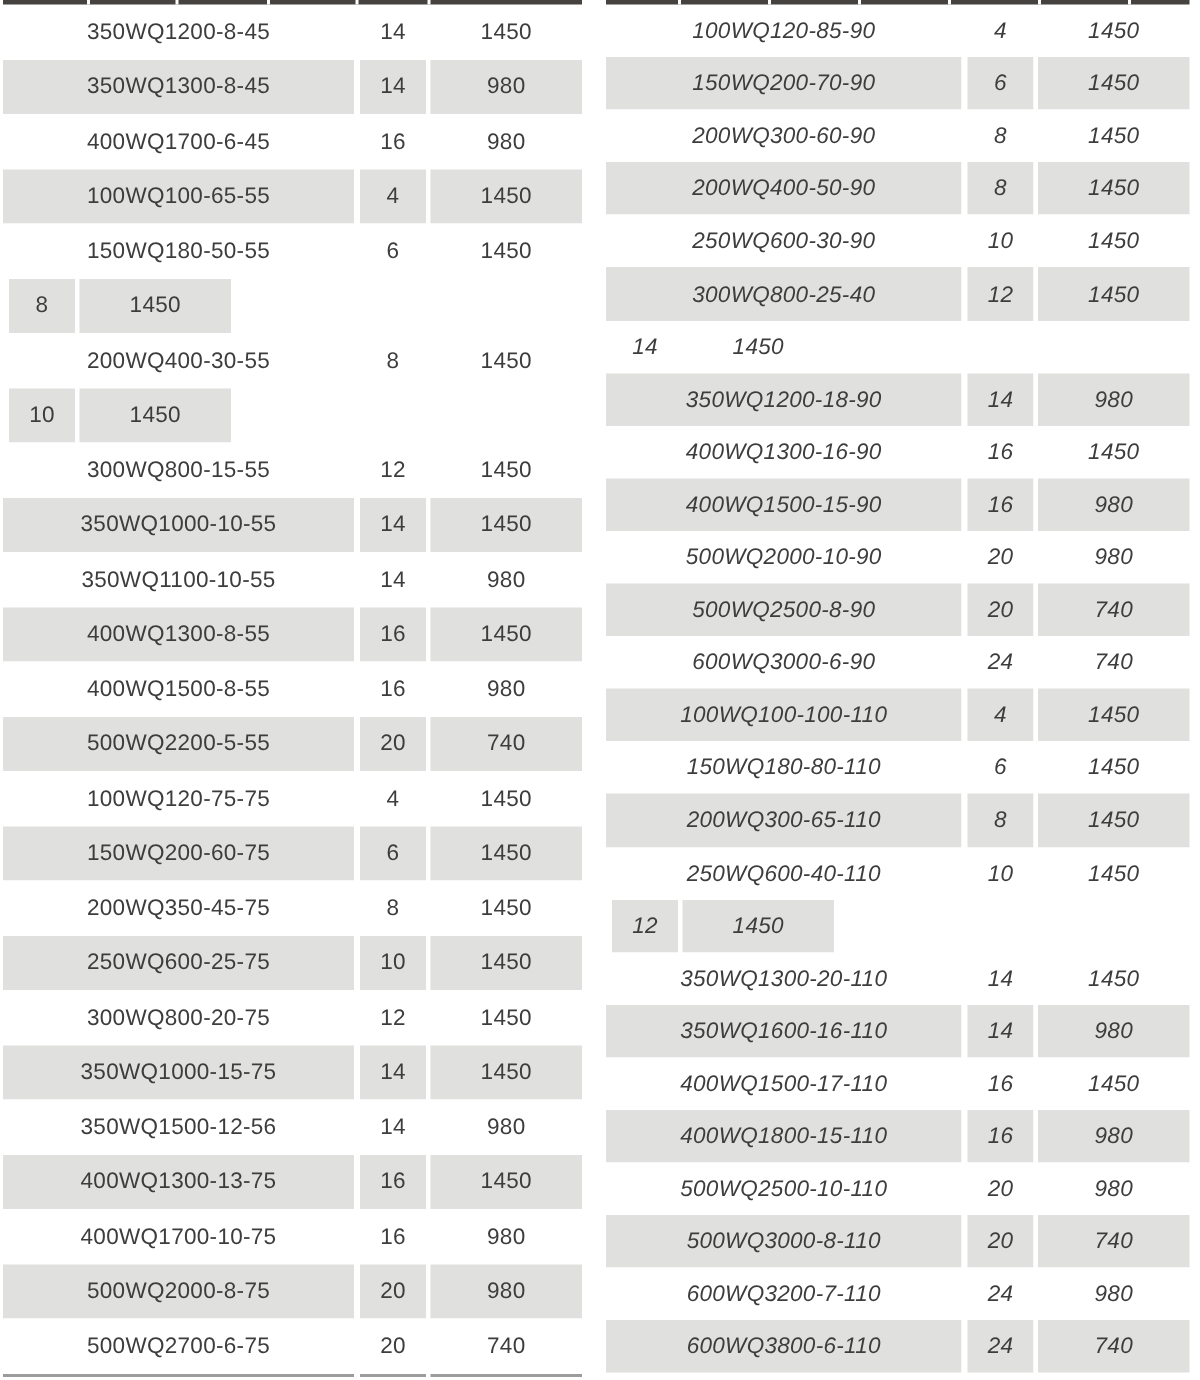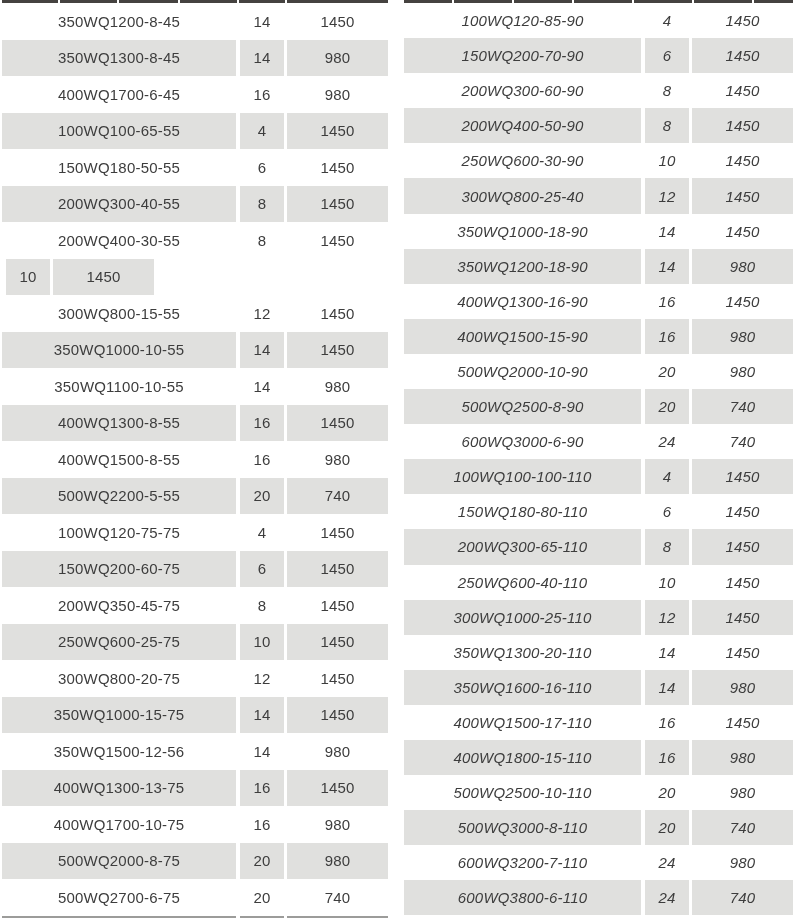--- a/index.html
+++ b/index.html
@@ -83,21 +83,20 @@
           <div class="cell c3">1450</div>
         </div>
         <div class="row">
           <div class="cell c1">150WQ180-50-55</div>
           <div class="sep s1"></div>
           <div class="cell c2">6</div>
           <div class="sep s2"></div>
           <div class="cell c3">1450</div>
         </div>
         <div class="row stripe">
-          <div class="cell c1">200WQ300-40-55</div>
           <div class="sep s1"></div>
           <div class="cell c2">8</div>
           <div class="sep s2"></div>
           <div class="cell c3">1450</div>
         </div>
         <div class="row">
           <div class="cell c1">200WQ400-30-55</div>
           <div class="sep s1"></div>
           <div class="cell c2">8</div>
           <div class="sep s2"></div>
@@ -284,21 +283,20 @@
           <div class="cell c3">1450</div>
         </div>
         <div class="row stripe">
           <div class="cell c1">300WQ800-25-40</div>
           <div class="sep s1"></div>
           <div class="cell c2">12</div>
           <div class="sep s2"></div>
           <div class="cell c3">1450</div>
         </div>
         <div class="row">
-          <div class="cell c1">350WQ1000-18-90</div>
           <div class="sep s1"></div>
           <div class="cell c2">14</div>
           <div class="sep s2"></div>
           <div class="cell c3">1450</div>
         </div>
         <div class="row stripe">
           <div class="cell c1">350WQ1200-18-90</div>
           <div class="sep s1"></div>
           <div class="cell c2">14</div>
           <div class="sep s2"></div>
@@ -361,21 +359,20 @@
           <div class="cell c3">1450</div>
         </div>
         <div class="row">
           <div class="cell c1">250WQ600-40-110</div>
           <div class="sep s1"></div>
           <div class="cell c2">10</div>
           <div class="sep s2"></div>
           <div class="cell c3">1450</div>
         </div>
         <div class="row stripe">
-          <div class="cell c1">300WQ1000-25-110</div>
           <div class="sep s1"></div>
           <div class="cell c2">12</div>
           <div class="sep s2"></div>
           <div class="cell c3">1450</div>
         </div>
         <div class="row">
           <div class="cell c1">350WQ1300-20-110</div>
           <div class="sep s1"></div>
           <div class="cell c2">14</div>
           <div class="sep s2"></div>

